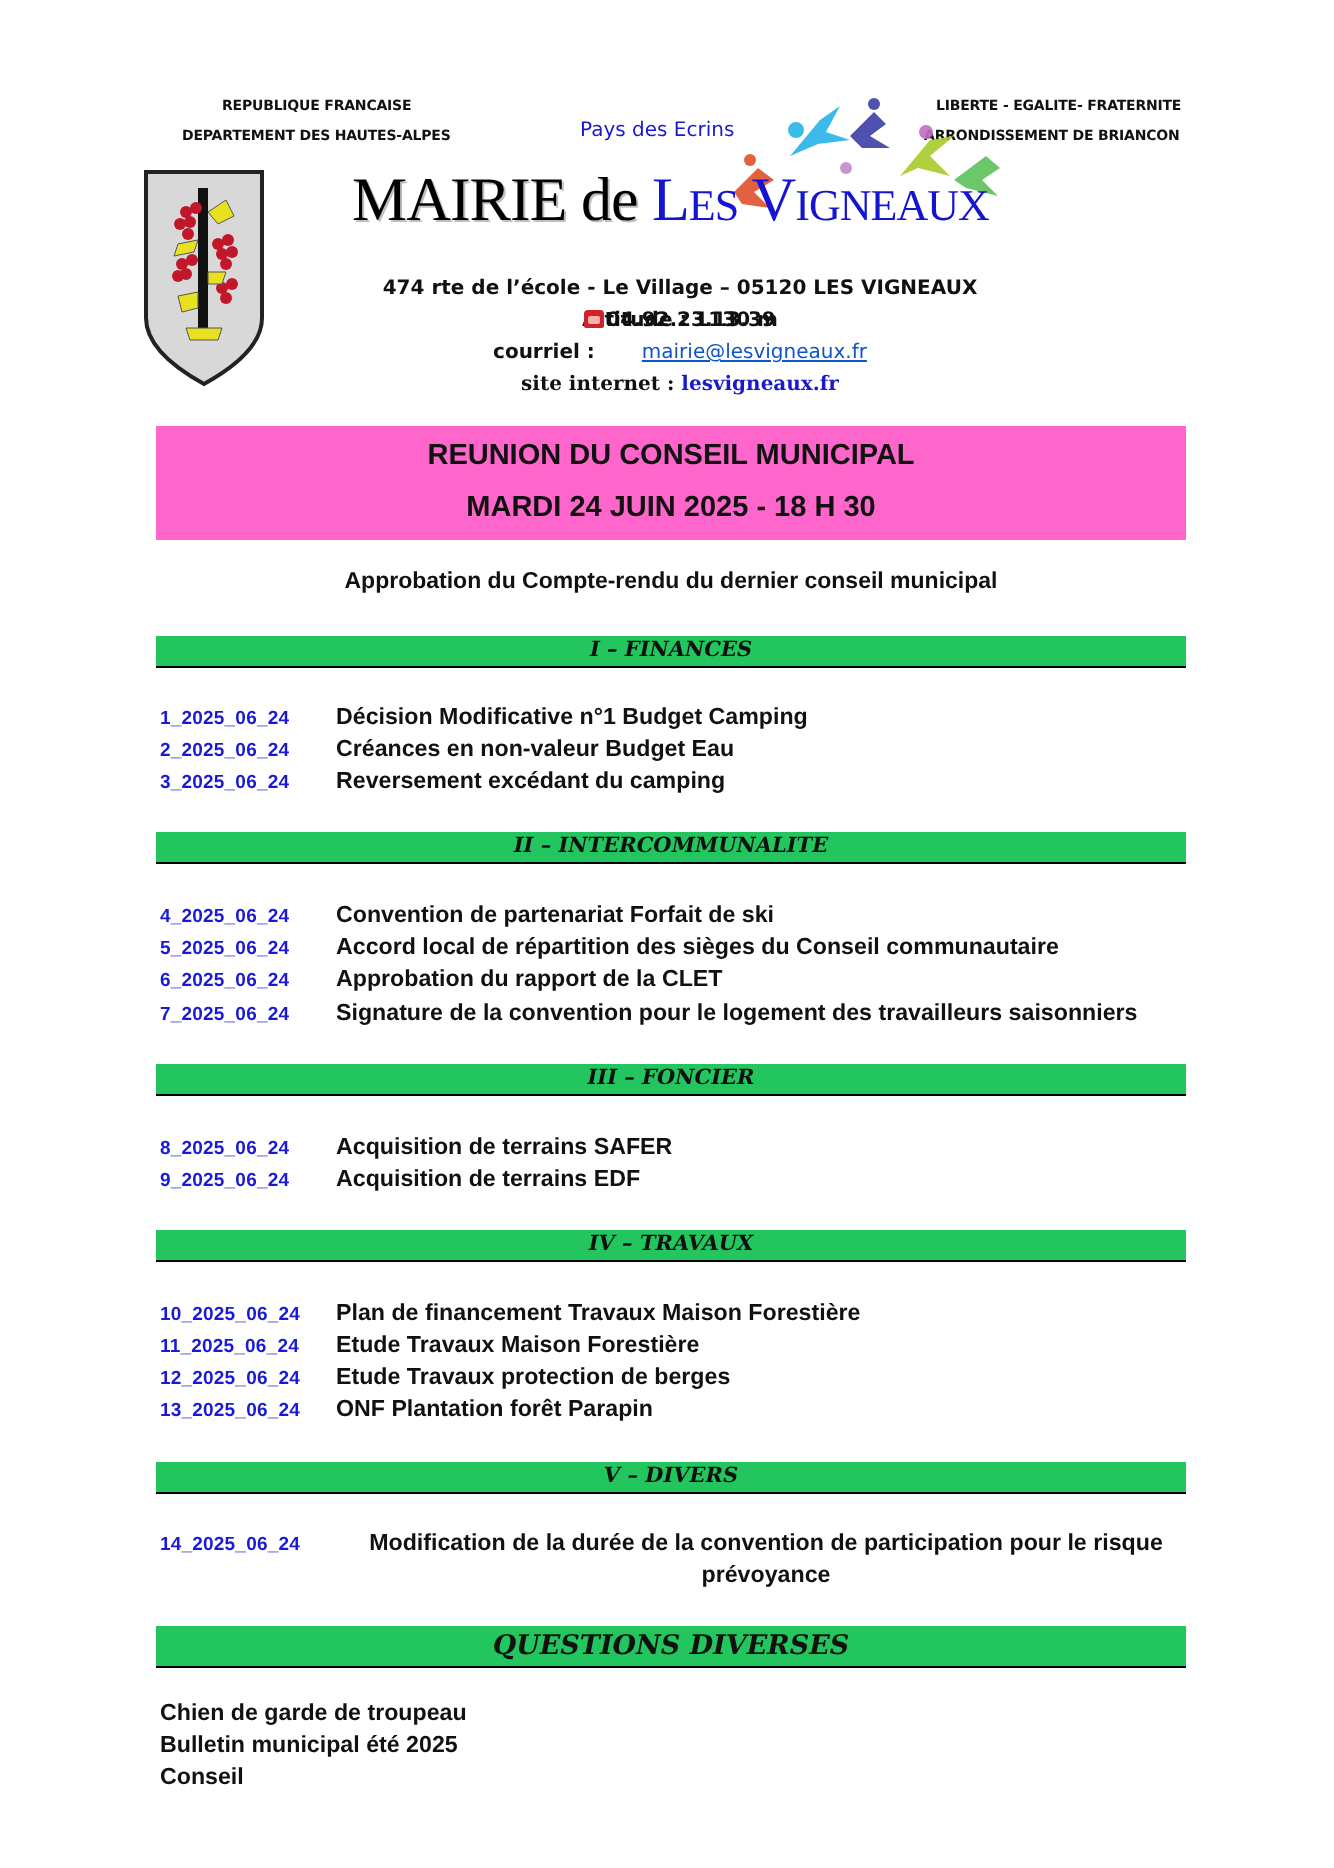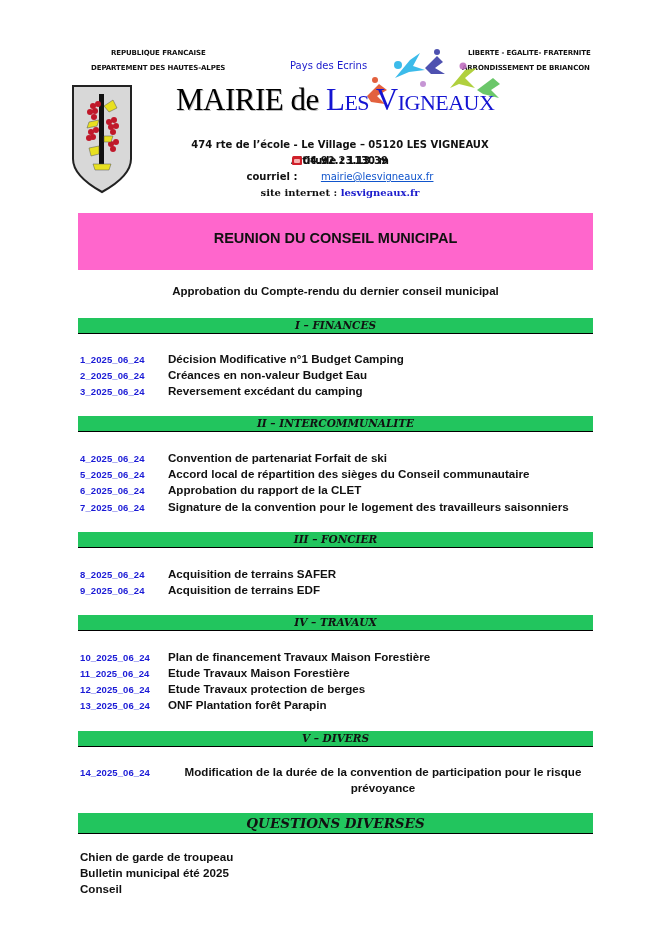--- a/index.html
+++ b/index.html
@@ -19,21 +19,21 @@
   .title .swoosh { position: absolute; left: 130px; top: 6px; width: 120px; height: 26px; z-index: -1; }
 
   .info { position: absolute; left: 180px; width: 320px; text-align: center; font-family: "DejaVu Sans", sans-serif; font-weight: bold; font-size: 10px; color: #111; white-space: nowrap; }
   .info a { color: #1155cc; text-decoration: underline; font-weight: normal; margin-left: 20px; }
   .info .serifb { font-family: "DejaVu Serif", serif; font-weight: bold; }
   .info .serifb .site { color: #1a1acc; }
   .phone-icon { display: inline-block; width: 10px; height: 9px; background: #d0202a; border-radius: 2px 2px 1px 1px; vertical-align: -1px; margin-right: 1px; position: relative; }
   .phone-icon::before { content: ""; position: absolute; left: 2px; top: 3px; width: 6px; height: 4px; background: #f6b0b0; border-radius: 1px; }
 
   .banner { position: absolute; left: 78px; width: 515px; background: #ff66cc; }
-  .main-banner { top: 213px; height: 57px; text-align: center; font-weight: bold; font-size: 14.5px; line-height: 26px; padding-top: 12px; color: #111; }
+  .main-banner { top: 213px; height: 57px; text-align: center; font-weight: bold; font-size: 14.5px; line-height: 26px; padding-top: 2px; color: #111; }
 
   .approb { position: absolute; left: 78px; top: 285px; width: 515px; text-align: center; font-weight: bold; font-size: 11.5px; color: #111; }
 
   .sec-head { position: absolute; left: 78px; width: 515px; height: 16px; background: #22c55e; border-bottom: 1.5px solid #000; text-align: center; font-family: "DejaVu Serif", serif; font-style: italic; font-weight: bold; font-size: 10.5px; line-height: 15px; color: #111; }
   .sec-head.big { height: 21px; font-size: 13.5px; line-height: 20px; }
 
   .item { position: absolute; left: 80px; width: 520px; font-size: 11.6px; font-weight: bold; line-height: 16px; color: #111; }
   .item .num { position: absolute; left: 0; top: 0.5px; font-size: 9.5px; font-weight: bold; color: #1a1ad6; letter-spacing: 0.1px; }
   .item .txt { position: absolute; left: 88px; width: 440px; white-space: nowrap; }
   .item .txt.wrap { white-space: normal; width: 440px; text-align: center; }
@@ -110,20 +110,21 @@
 </div>
 <div class="info" style="top:171px;">
   <span>courriel : </span><a>mairie@lesvigneaux.fr</a>
 </div>
 <div class="info" style="top:173px;margin-top:14px;">
   <span class="serifb"><span>site internet : </span><span class="site">lesvigneaux.fr</span></span>
 </div>
 
 <div class="banner main-banner">
   <div>REUNION DU CONSEIL MUNICIPAL</div>
+  <div>MARDI 24 JUIN 2025 - 18 H 30</div>
 </div>
 
 <div class="approb">Approbation du Compte-rendu du dernier conseil municipal</div>
 
 <div class="sec-head" style="top:318px;">I – FINANCES</div>
 <div class="item" style="top:351px;">
     <span class="num">1_2025_06_24</span>
     <span class="txt">Décision Modificative n°1 Budget Camping</span>
   </div>
 <div class="item" style="top:367px;">

